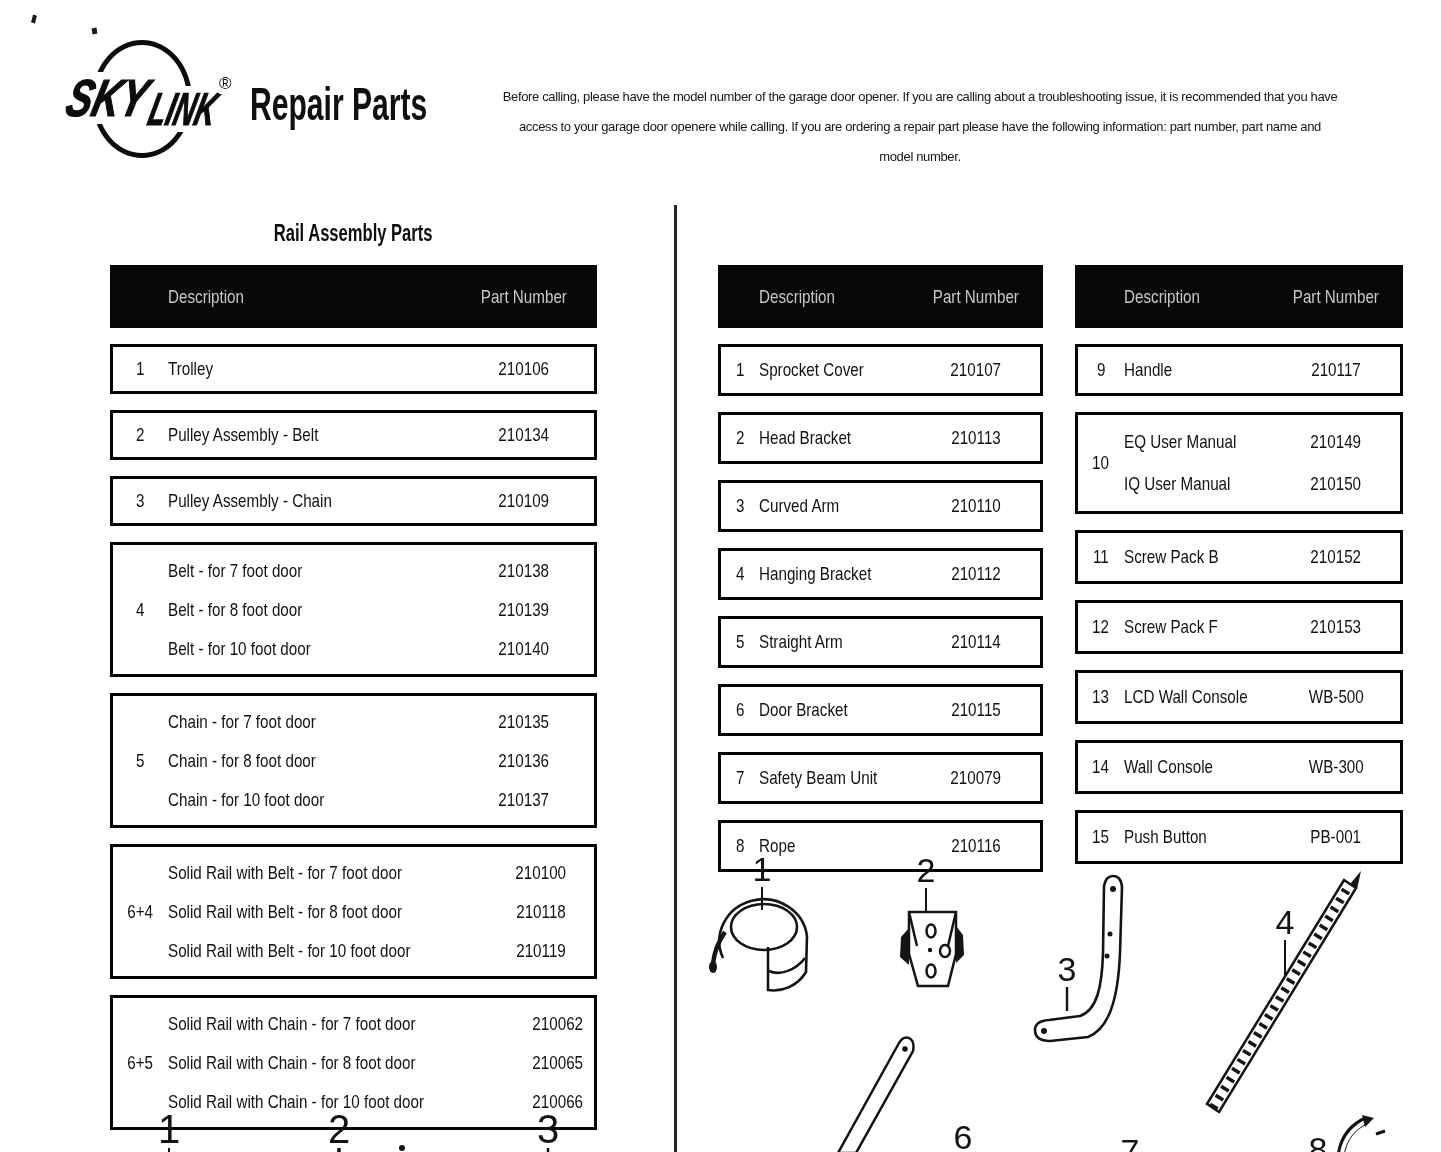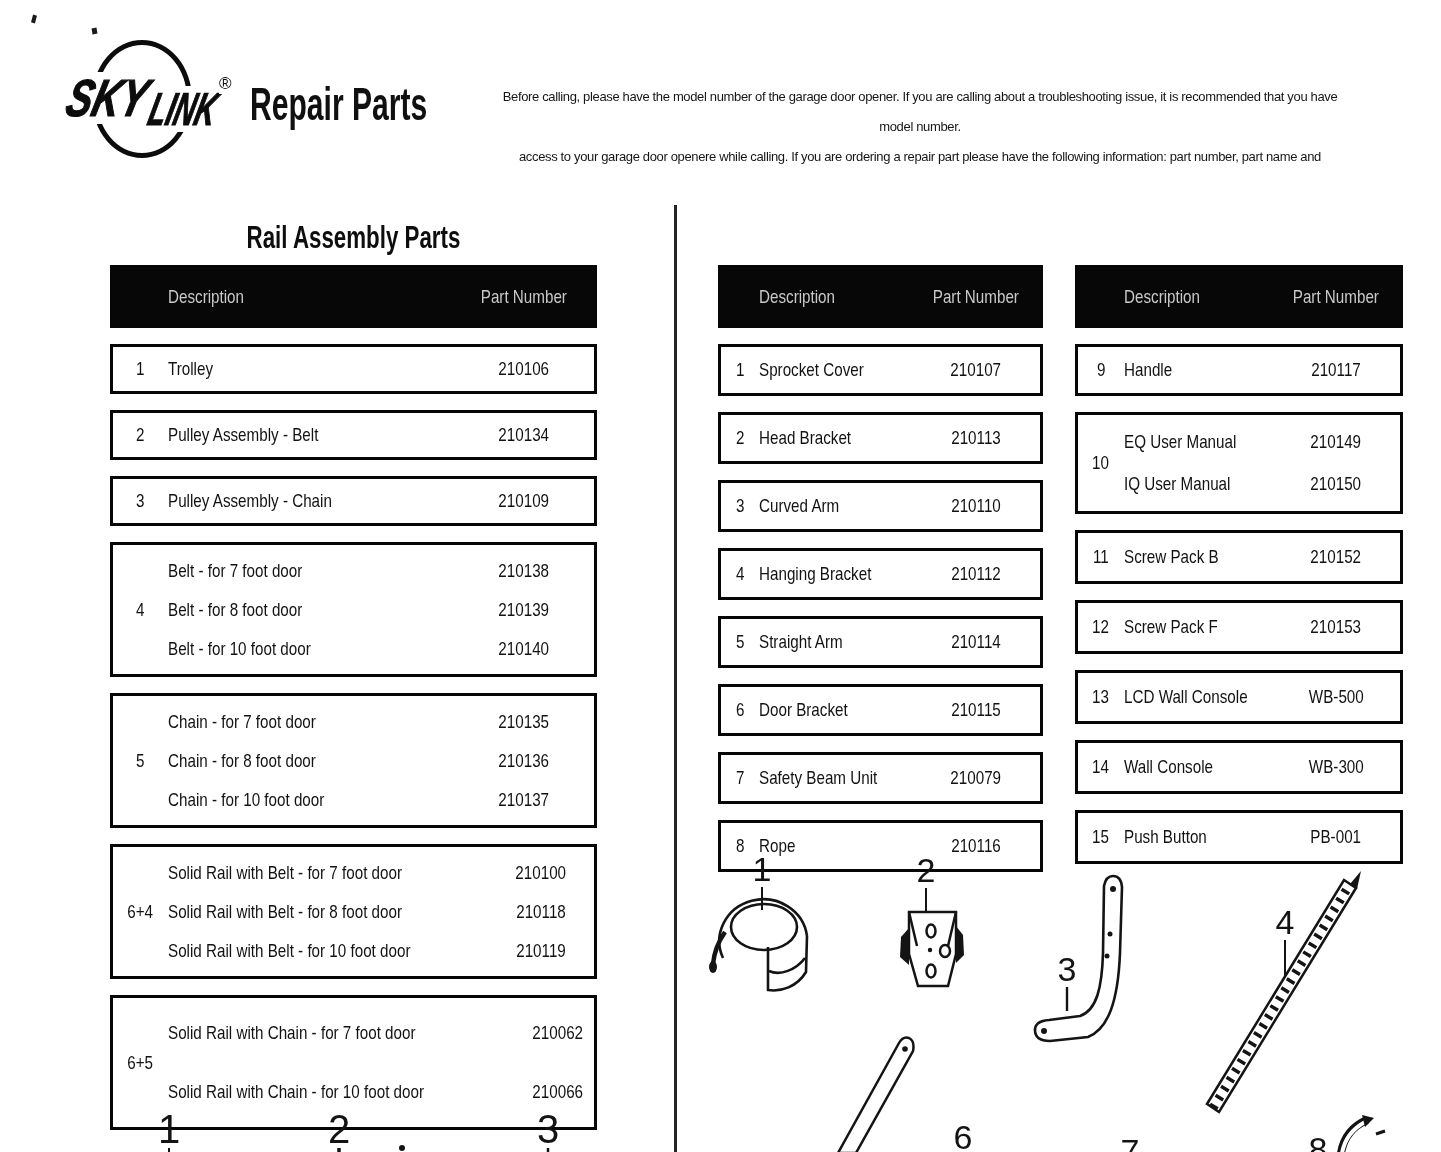--- a/index.html
+++ b/index.html
@@ -38,21 +38,21 @@
   .intro {
     position:absolute; left:430px; top:82px; width:980px;
     text-align:center; font-size:13px; letter-spacing:-0.35px;
     line-height:30px; color:#161616;
   }
   .intro span { display:block; white-space:nowrap; }
   
   .vdivider { position:absolute; left:674px; top:205px; width:2.5px; height:947px; background:#242424; }
   
   .sec-title {
-    position:absolute; text-align:center; font-size:31px; font-weight:bold; color:#0e0e0e;
+    position:absolute; text-align:center; font-size:23px; font-weight:bold; color:#0e0e0e;
   }
   .sec-title > span { display:inline-block; transform:scaleX(.72); transform-origin:center; white-space:nowrap; }
   .t-rail    { left:110px; top:220px; width:487px; }
   .t-install { left:718px; top:212px; width:685px; }
   
   .ptable { position:absolute; display:flex; flex-direction:column; gap:16px; }
   .tbl-rail { left:110px; top:265px; width:487px; }
   .tbl-i1   { left:718px; top:265px; width:325px; }
   .tbl-i2   { left:1075px; top:265px; width:328px; }
   .prow {
@@ -92,22 +92,22 @@
   <div class="artifact a2"></div>
 
   <div class="logo-ellipse"></div>
   <div class="logo-word logo-sky">SKY</div>
   <div class="logo-word logo-link">LINK</div>
   <div class="logo-reg">®</div>
   <div class="doc-title">Repair Parts</div>
 
   <div class="intro">
     <span>Before calling, please have the model number of the garage door opener. If you are calling about a troubleshooting issue, it is recommended that you have</span>
+    <span>access to your garage door openere while calling. If you are ordering a repair part please have the following information: part number, part name and</span>
     <span>model number.</span>
-    <span>access to your garage door openere while calling. If you are ordering a repair part please have the following information: part number, part name and</span>
   </div>
 
   <div class="vdivider"></div>
 
   <div class="sec-title t-rail"><span>Rail Assembly Parts</span></div>
 
   <div class="ptable tbl-rail">
     <div class="prow head">
       <span class="numcol"></span>
       <span class="desccol"><span class="cx cl">Description</span></span>
@@ -178,20 +178,24 @@
             <span class="partcol"><span class="cx cc">210119</span></span>
           </div>
       </div>
     </div>
     <div class="prow h3">
       <span class="numcol"><span class="cx cc">6+5</span></span>
       <div class="lines">
         <div class="line">
             <span class="desccol"><span class="cx cl">Solid Rail with Chain - for 7 foot door</span></span>
             <span class="partcol"><span class="cx cc">210062</span></span>
+          </div>
+        <div class="line">
+            <span class="desccol"><span class="cx cl">Solid Rail with Chain - for 8 foot door</span></span>
+            <span class="partcol"><span class="cx cc">210065</span></span>
           </div>
         <div class="line">
             <span class="desccol"><span class="cx cl">Solid Rail with Chain - for 10 foot door</span></span>
             <span class="partcol"><span class="cx cc">210066</span></span>
           </div>
       </div>
     </div>
   </div>
 
   <div class="ptable tbl-i1">

